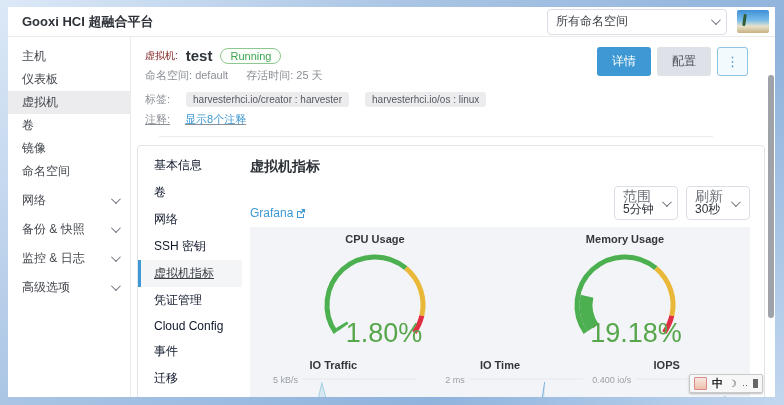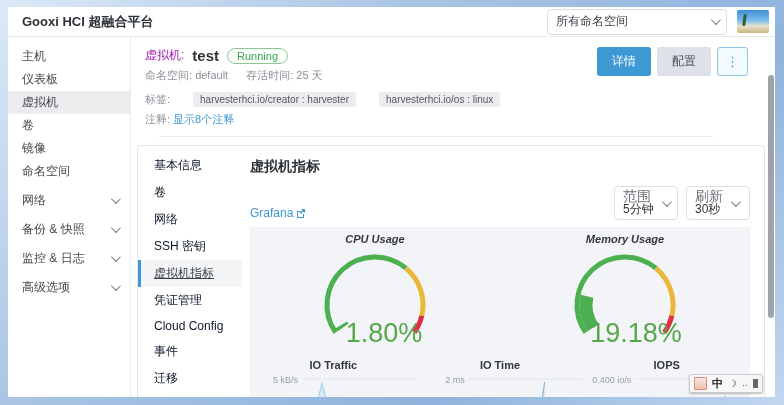--- a/index.html
+++ b/index.html
@@ -23,32 +23,32 @@
   .main-sidebar{width:122px;border-right:1px solid #ececee;background:#fff;padding-top:8px;flex-shrink:0;}
   .side-item{display:flex;align-items:center;justify-content:space-between;padding:4px 12px 4px 14px;font-size:12px;color:#43474d;cursor:pointer;line-height:15px;}
   .side-item.group{margin-top:6px;}
   .side-item.active{background:#ececef;}
   .chev{display:inline-block;width:6px;height:6px;border-right:1.5px solid #6f747b;border-bottom:1.5px solid #6f747b;transform:rotate(45deg) translateY(-2px);}
 
   
   .content{flex:1;position:relative;background:#fff;overflow:hidden;}
   .vm-header{padding:10px 46px 0 14px;position:relative;}
   .vm-title-row{display:flex;align-items:center;gap:8px;}
-  .vm-kind{font-size:12px;color:#a21caf;}
+  .vm-kind{font-size:10px;color:#7f1d1d;}
   .vm-name{font-size:15px;font-weight:bold;color:#2e3338;}
   .badge{font-size:11px;color:#3fa550;border:1px solid #8dc891;border-radius:10px;padding:1px 9px;background:#fcfefc;}
   .vm-meta{margin-top:4px;font-size:11px;color:#8b8f96;display:flex;gap:18px;}
   .actions{position:absolute;right:27px;top:10px;display:flex;gap:6px;}
   .btn{font-size:12px;border:none;border-radius:3px;padding:6px 15px;cursor:pointer;}
   .btn.primary{background:#3d98d3;color:#fff;}
   .btn.secondary{background:#dfe1e8;color:#4a4f57;}
   .btn.more{background:#f3fafd;border:1px solid #8ec4e4;color:#3d98d3;padding:2px 8px;font-size:13px;line-height:17px;}
-  .tags-row{margin-top:9px;display:flex;align-items:center;gap:23px;font-size:11px;color:#8b8f96;}
+  .tags-row{margin-top:9px;display:flex;align-items:center;gap:16px;font-size:11px;color:#8b8f96;}
   .tag{background:#ececef;color:#55595f;font-size:10px;padding:2px 7px;border-radius:3px;}
-  .annot-row{margin-top:5px;font-size:11px;color:#8b8f96;display:flex;gap:3px;align-items:center;}
+  .annot-row{margin-top:5px;font-size:11px;color:#8b8f96;display:flex;gap:15px;align-items:center;text-decoration:underline;}
   .link{color:#3d98d3;text-decoration:none;cursor:pointer;}
   .hr{border-bottom:1px solid #e9ebee;margin:9px 16px 0 14px;}
 
   
   .detail-card{margin:8px 10px 0 6px;border:1px solid #e0e4e9;border-radius:4px;background:#fff;display:flex;height:300px;}
   .tab-col{width:104px;flex-shrink:0;padding-top:6px;}
   .tab-item{font-size:12px;color:#0f172a;padding:5px 10px 5px 13px;cursor:pointer;border-left:3px solid transparent;white-space:nowrap;}
   .tab-item.active{color:#3a3f45;background:#f4f5f7;border-left:3px solid #3d98d3;text-decoration:underline;}
   .panel{flex:1;padding:12px 14px 0 8px;position:relative;}
   .panel-title{font-size:14px;font-weight:bold;color:#2e3338;}
@@ -57,21 +57,21 @@
   .selects{display:flex;gap:8px;}
   .mini-select{display:flex;align-items:center;border:1px solid #dcdee7;border-radius:4px;background:#fff;padding:3px 6px 3px 8px;cursor:pointer;min-width:48px;gap:8px;}
   .mini-select .txt{display:flex;flex-direction:column;line-height:13px;}
   .mini-select .lbl{font-size:14px;color:#6c7077;}
   .mini-select .val{font-size:12px;color:#2e3338;}
 
   
   .metrics{background:#f3f4f7;margin-top:7px;padding-top:6px;height:220px;}
   .gauge-row{display:flex;}
   .gauge-panel{flex:1;text-align:center;}
-  .g-title{font-size:11px;font-weight:bold;color:#33373d;font-style:italic;}
+  .g-title{font-size:11px;font-weight:bold;color:#33373d;}
   .chart-row{display:flex;margin-top:4px;}
   .chart-panel{flex:1;}
   .c-title{font-size:11px;font-weight:bold;color:#33373d;text-align:center;}
   .chart-body{display:flex;margin-top:3px;}
   .ylabels{width:52px;position:relative;height:64px;flex-shrink:0;}
   .ylabels span{position:absolute;right:4px;font-size:9px;color:#9aa0a8;white-space:nowrap;}
   .yl0{top:1px;}
   .plot{flex:1;height:64px;}
   .plot svg{display:block;width:100%;height:64px;}
 

